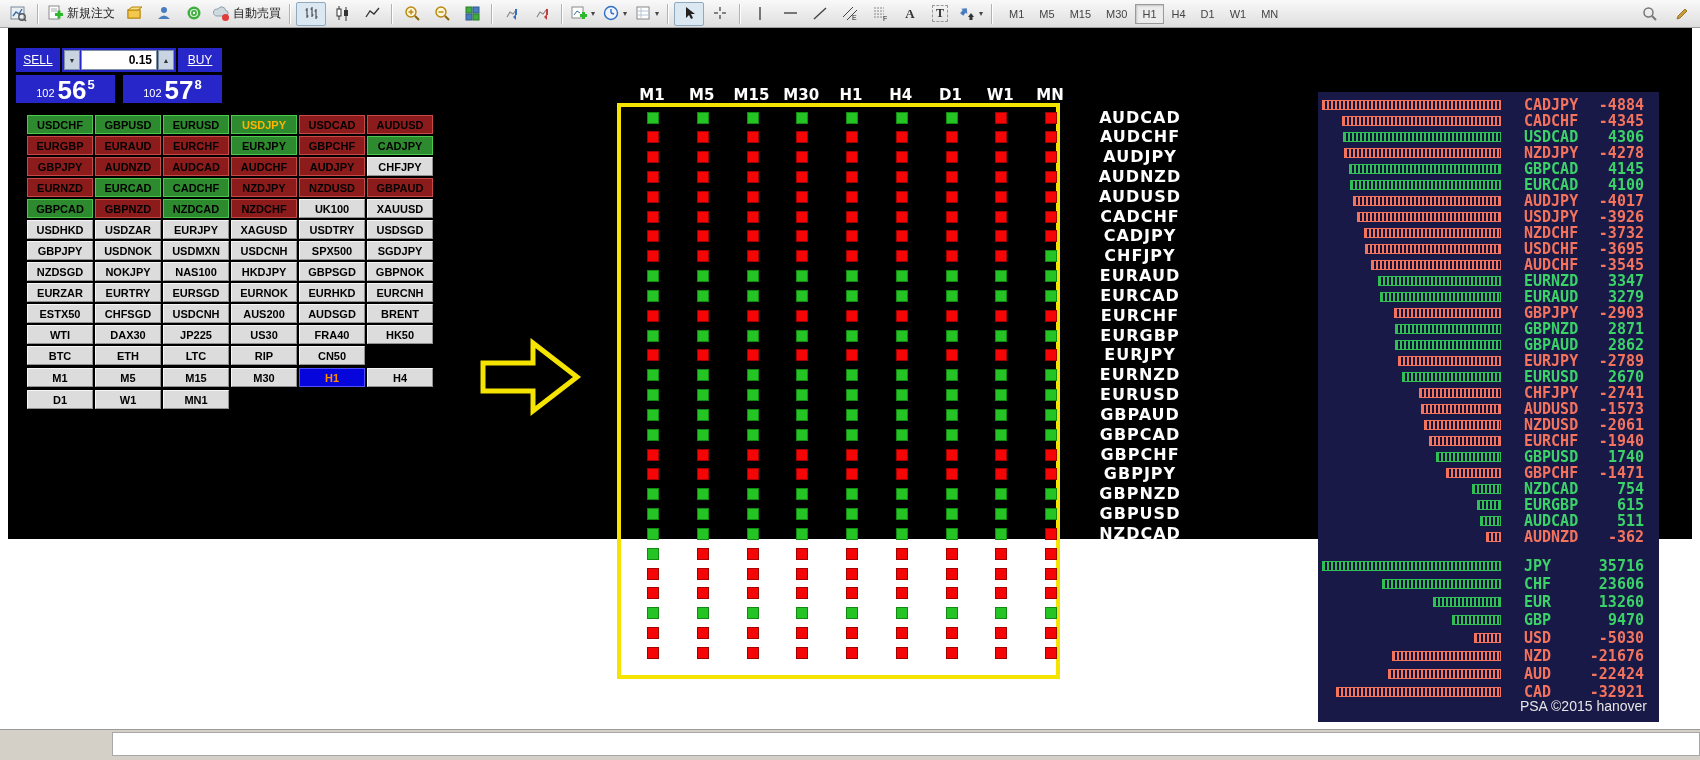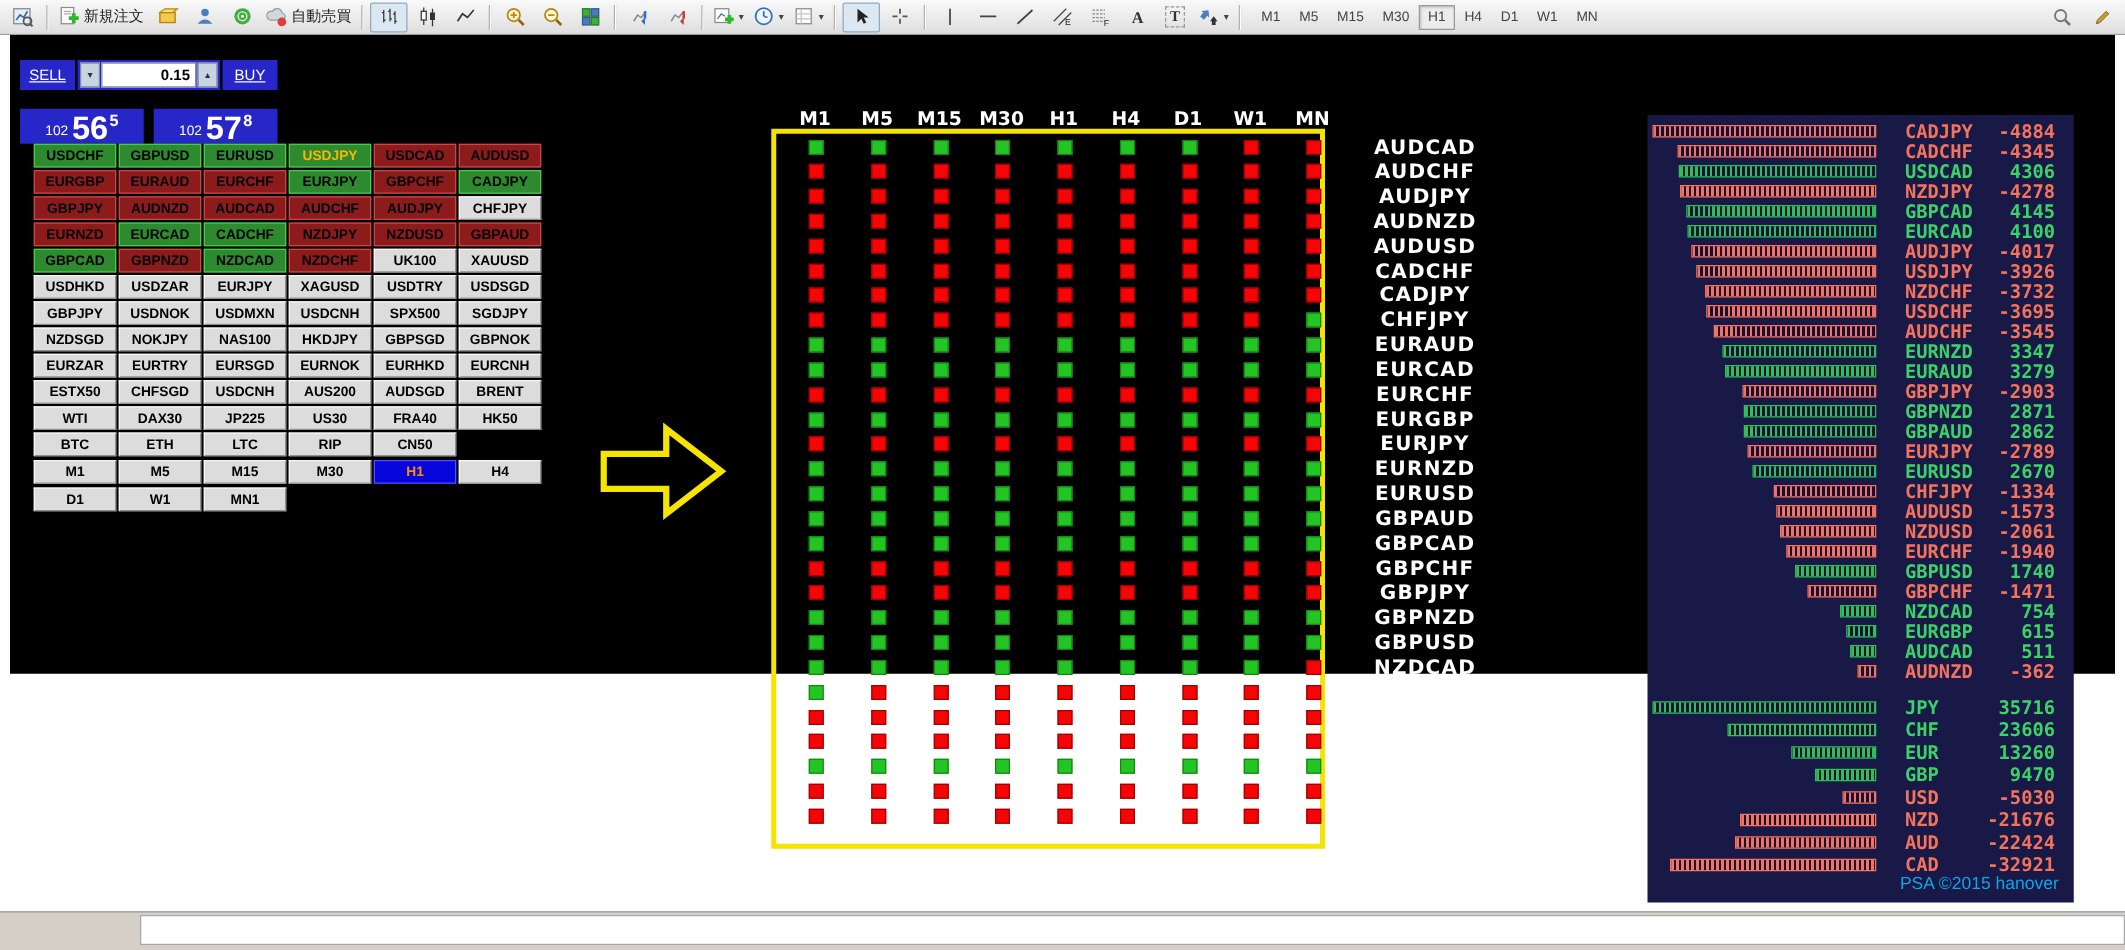--- a/index.html
+++ b/index.html
@@ -25,21 +25,21 @@
   
   .order-panel{position:absolute;left:8px;top:20px;width:206px;height:54px;background:#000;}
   .op-top{display:flex;height:24px;gap:2px;}
   .op-btn{flex:0 0 44px;background:#2626c9;color:#fff;font-size:12px;display:flex;align-items:center;
           justify-content:center;text-decoration:underline;}
   .op-spin{flex:1;display:flex;align-items:center;background:#2626c9;padding:2px;gap:1px;}
   .op-arrow{width:14px;height:18px;background:#c9d4e2;color:#333;font-size:7px;display:flex;
             align-items:center;justify-content:center;border:1px solid #7d8fa5;}
   .op-input{flex:1;height:18px;background:#fff;color:#000;font-size:12px;font-weight:bold;
             display:flex;align-items:center;justify-content:flex-end;padding-right:4px;border:1px solid #7d8fa5;}
-  .op-prices{display:flex;height:28px;gap:8px;margin-top:15px;}
+  .op-prices{display:flex;height:28px;gap:8px;margin-top:3px;}
   .op-price{flex:1;background:#2626c9;color:#fff;display:flex;align-items:flex-end;justify-content:center;
             padding-bottom:1px;}
   .op-small{font-size:11px;margin-right:3px;margin-bottom:3px;}
   .op-big{font-size:26px;font-weight:bold;line-height:24px;}
   .op-sup{font-size:13px;font-weight:bold;margin-left:1px;margin-bottom:10px;}
   
   #symbol-grid{position:absolute;left:19px;top:87px;display:grid;
                grid-template-columns:repeat(6,66px);grid-auto-rows:19px;gap:2px;}
   .sym-cell{box-sizing:border-box;display:flex;align-items:center;justify-content:center;
             font:bold 11px "Liberation Sans",sans-serif;color:#000;letter-spacing:0px;}
@@ -66,21 +66,21 @@
   
   .strength-panel{position:absolute;left:1310px;top:64px;width:341px;height:630px;background:#191948;}
   .sp-row{position:absolute;left:0;width:341px;height:16px;}
   .sp-bar{position:absolute;top:3px;height:8px;}
   .bar-g{background:repeating-linear-gradient(90deg,#2fbf55 0 2px,#10103a 2px 4px);border:1px solid #2fbf55;}
   .bar-r{background:repeating-linear-gradient(90deg,#f4735c 0 2px,#10103a 2px 4px);border:1px solid #f4735c;}
   .sp-label{position:absolute;left:206px;top:0;font:bold 15px "DejaVu Sans Mono",monospace;line-height:16px;}
   .sp-value{position:absolute;right:15px;top:0;font:bold 15px "DejaVu Sans Mono",monospace;line-height:16px;}
   .tx-g{color:#3bd368;}
   .tx-r{color:#f4735c;}
-  .sp-watermark{position:absolute;right:12px;top:606px;color:#0ea5e9;font:14px "Liberation Sans",sans-serif;}
+  .sp-watermark{position:absolute;right:12px;top:606px;color:#e5e5e5;font:14px "Liberation Sans",sans-serif;}
   
   .bottom-bar{position:absolute;left:0;top:729px;width:1700px;height:31px;background:#d4d0c8;
               border-top:1px solid #9a9a9a;box-sizing:border-box;}
   .bb-white{position:absolute;left:112px;top:2px;right:0;bottom:4px;background:#ffffff;
             border:1px solid #a8a8a8;box-sizing:border-box;}
 </style>
 </head>
 <body>
 
 <div class="screen">
@@ -815,21 +815,21 @@
             <div class="sp-value tx-r">-2789</div>
           </div>
           <div class="sp-row" style="top: 277px; height: 16px;">
             <div class="sp-bar bar-g" style="width: 97px; right: 158px;"></div>
             <div class="sp-label tx-g">EURUSD</div>
             <div class="sp-value tx-g">2670</div>
           </div>
           <div class="sp-row" style="top: 293px; height: 16px;">
             <div class="sp-bar bar-r" style="width: 80px; right: 158px;"></div>
             <div class="sp-label tx-r">CHFJPY</div>
-            <div class="sp-value tx-r">-1334</div>
+            <div class="sp-value tx-r">-2741</div>
           </div>
           <div class="sp-row" style="top: 309px; height: 16px;">
             <div class="sp-bar bar-r" style="width: 78px; right: 158px;"></div>
             <div class="sp-label tx-r">AUDUSD</div>
             <div class="sp-value tx-r">-1573</div>
           </div>
           <div class="sp-row" style="top: 325px; height: 16px;">
             <div class="sp-bar bar-r" style="width: 75px; right: 158px;"></div>
             <div class="sp-label tx-r">NZDUSD</div>
             <div class="sp-value tx-r">-2061</div>

